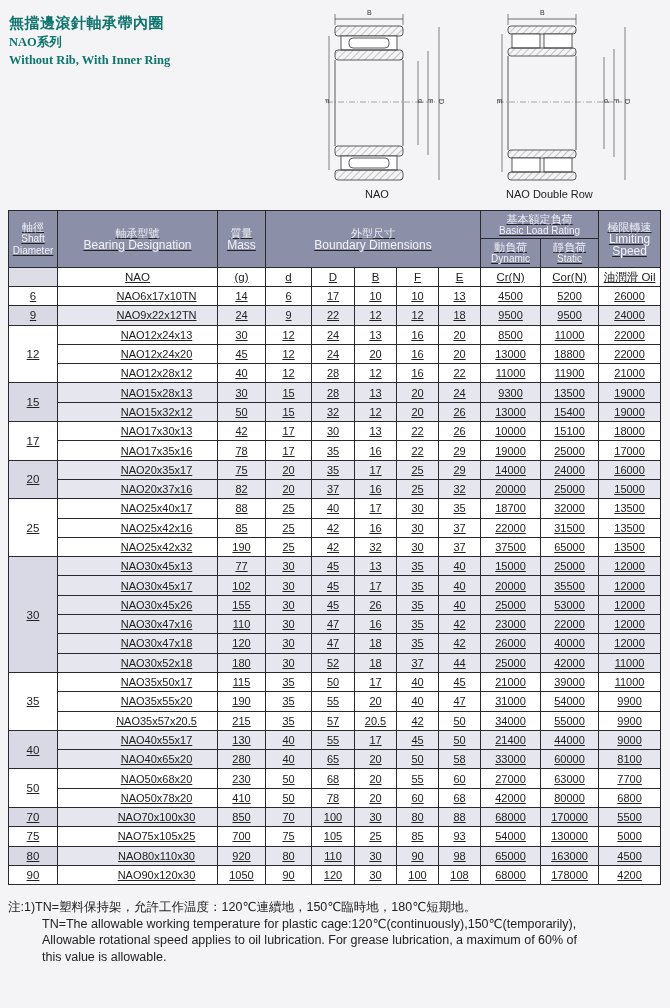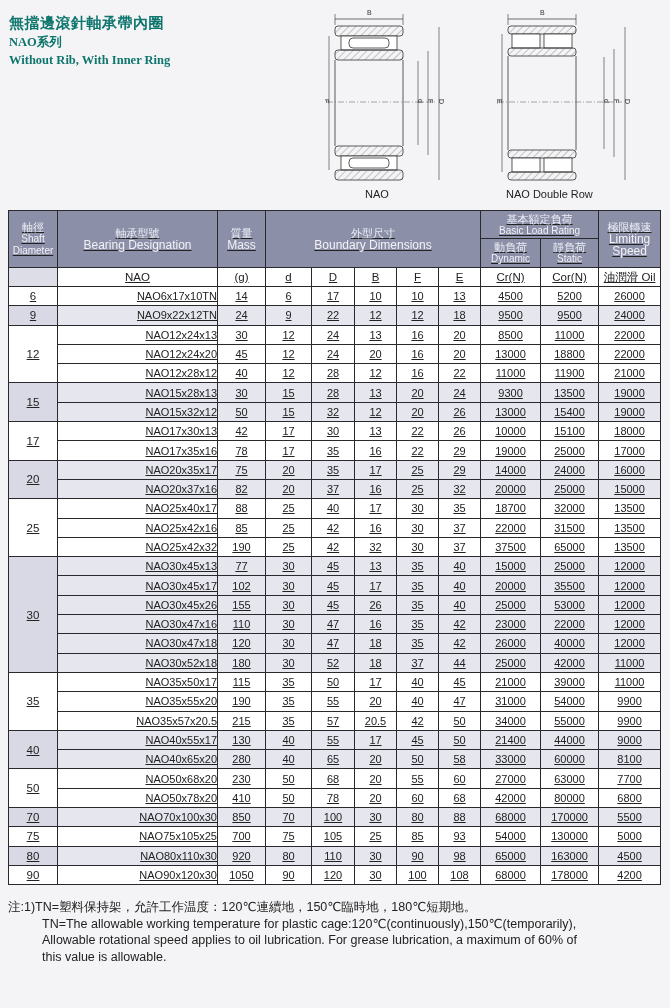--- a/index.html
+++ b/index.html
@@ -41,21 +41,21 @@
   }
   th.hdr .cn { font-size:11px; display:block; color:#eceef4; }
   th.hdr .en { font-size:12px; display:block; }
   th.hdr .en-sm { font-size:10px; display:block; }
   tr.sub td { background:#ffffff; height:18px; font-size:11.5px; }
   tr.sub td.shaft-blank { background:#dcdde6; }
   tr.row td { height:18.3px; font-size:11px; background:#ffffff; }
   tr.row.shade td { background:#e6e6ef; }
   tr.row td.shaft { background:#ffffff; font-size:11.5px; }
   tr.row td.shaft.shade { background:#d8d9e4; }
-  tr.row td.des { text-align:right; padding-left:38px; }
+  tr.row td.des { text-align:center; padding-left:38px; }
 
   .notes { position:absolute; left:8px; top:899px; width:660px; font-size:12.5px; line-height:16.5px; color:#222; }
   .notes .line { white-space:nowrap; }
   .notes .ind1 { padding-left:34px; }
 </style>
 </head>
 <body>
 
 <div class="title-block">
   <div class="title-cn">無擋邊滾針軸承帶內圈</div>

